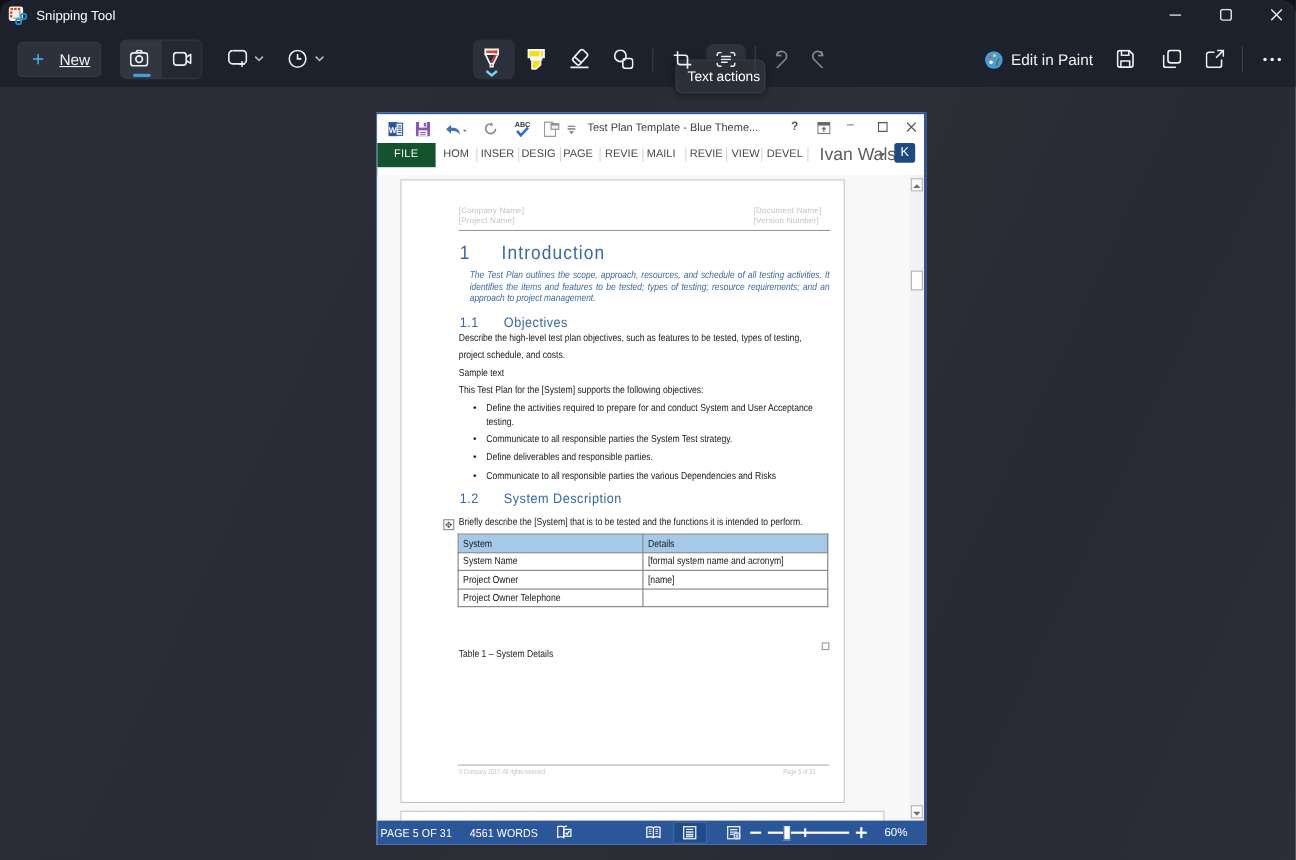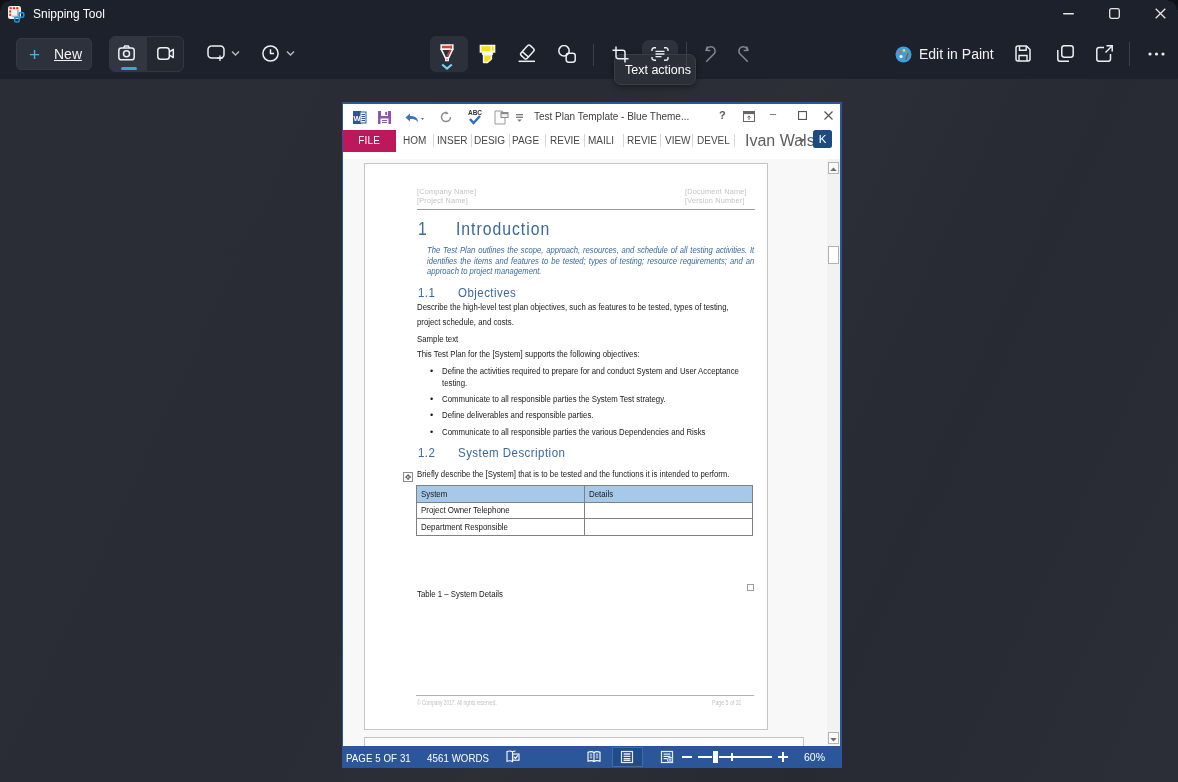--- a/index.html
+++ b/index.html
@@ -22,21 +22,21 @@
   .vsep { position:absolute; width:1px; background:#3c404a; }
   #tooltip { position:absolute; left:614px; top:10px; width:82px; height:31px; background:#2b2f38; border:1px solid #3a3e47; border-radius:7px; box-shadow:0 2px 6px rgba(0,0,0,.4);margin-top:44px; }
   #tooltip span { position:absolute; left:10px; top:7.5px; color:#ffffff; font-size:12.5px; }
   #editpaint { position:absolute; left:919px; top:46px; color:#f2f2f2; font-size:14px; }
 
   
   #snip { position:absolute; left:342px; top:102px; width:500px; height:666px; background:#ffffff; border-left:1px solid #2b579a; border-right:2px solid #2b579a; border-top:2px solid #2b579a; }
   #wtitle { position:absolute; left:0; top:0; width:100%; height:25px; background:#ffffff; }
   #wtitletext { position:absolute; left:191px; top:6.5px; font-size:10px; color:#3d3d3d; }
   #tabs { position:absolute; left:0; top:25px; width:100%; height:24px; background:#ffffff; font-size:10px; color:#474747; }
-  #filetab { position:absolute; left:0; top:1px; width:52.5px; height:22px; background:#be185d; color:#ffffff; text-align:center; line-height:22px; font-size:10px; letter-spacing:0.2px; }
+  #filetab { position:absolute; left:0; top:1px; width:52.5px; height:22px; background:#14532d; color:#ffffff; text-align:center; line-height:22px; font-size:10px; letter-spacing:0.2px; }
   .rtab { position:absolute; top:0; height:22px; line-height:24px; }
   .tabsep { position:absolute; top:5px; height:13px; width:1px; background:#d6d6d6; }
   #kavatar { position:absolute; left:470px; top:1px; width:19px; height:18px; background:#1d4b80; color:#fff; font-size:11.5px; text-align:center; line-height:18px; border-radius:2.5px; }
   #docarea { position:absolute; left:0; top:55px; width:497px; height:587px; background:#f8f8f9; }
   #page1 { position:absolute; left:21px; top:4px; width:404px; height:567px; background:#ffffff; border:1px solid #c5c5c5; }
   #page2 { position:absolute; left:21px; top:578px; width:440px; height:20px; background:#ffffff; border:1px solid #c5c5c5; }
   #vscroll { position:absolute; left:484px; top:0; width:13px; height:587px; background:#f2f2f3; }
   .sbtn { position:absolute; left:1px; width:11px; height:12px; background:#fbfbfb; border:1px solid #b4b4b4; color:#555; }
   #sthumb { position:absolute; left:1px; top:87px; width:11px; height:18px; background:#ffffff; border:1px solid #b0b0b0; }
   #statusbar { position:absolute; left:0; top:642px; width:497px; height:22px; background:#2b579a; color:#ffffff; font-size:10.5px; }
@@ -300,25 +300,29 @@
       <div class="doc h2" style="left:53px; top:282px;">1.2</div>
       <div class="doc h2" style="left:93px; top:282px;">System Description</div>
       <div class="doc body nrw" style="left:52px; top:302.5px;">Briefly describe the [System] that is to be tested and the functions it is intended to perform.</div>
       <table class="t doc" style="left:51px; top:321px; width:337px;">
         <tbody>
             <tr class="hd">
               <td style="width:168px;"><span class="nrw cs">System</span></td>
               <td><span class="nrw cs">Details</span></td>
             </tr>
         <tr>
-              <td><span class="nrw cs">Project Owner Telephone</span></td>
-              <td></td>
+              <td><span class="nrw cs">System Name</span></td>
+              <td><span class="nrw cs">[formal system name and acronym]</span></td>
             </tr>
         <tr>
-              <td><span class="nrw cs">Department Responsible</span></td>
+              <td><span class="nrw cs">Project Owner</span></td>
+              <td><span class="nrw cs">[name]</span></td>
+            </tr>
+        <tr>
+              <td><span class="nrw cs">Project Owner Telephone</span></td>
               <td></td>
             </tr>
       </tbody>
         </table>
       <div class="doc body nrw" style="left:52px; top:423px;">Table 1 – System Details</div>
       <div class="doc" style="left:51px; top:531px; width:338px; height:1px; background:#b0b0b0;"></div>
       <div class="doc hdrtxt" style="left:52px; top:535px; font-size:6.5px; letter-spacing:0; transform:scaleX(0.74); transform-origin:0 0; white-space:nowrap;">© Company 2017. All rights reserved.</div>
       <div class="doc hdrtxt" style="left:347px; top:535px; font-size:6.5px; letter-spacing:0; transform:scaleX(0.8); transform-origin:0 0; white-space:nowrap;">Page 5 of 31</div>
       <div class="doc" style="left:382px; top:420px; width:7px; height:7px; background:#fff; border:1px solid #9a9a9a;"></div>
       <div id="movehandle">✥</div>

